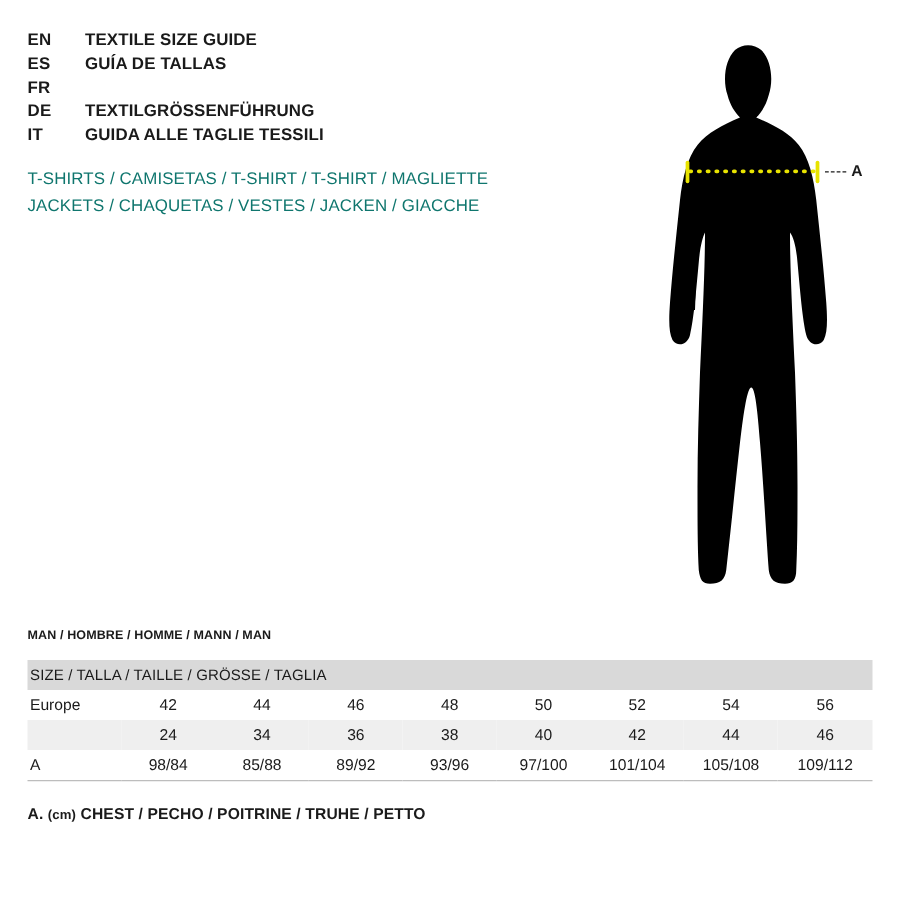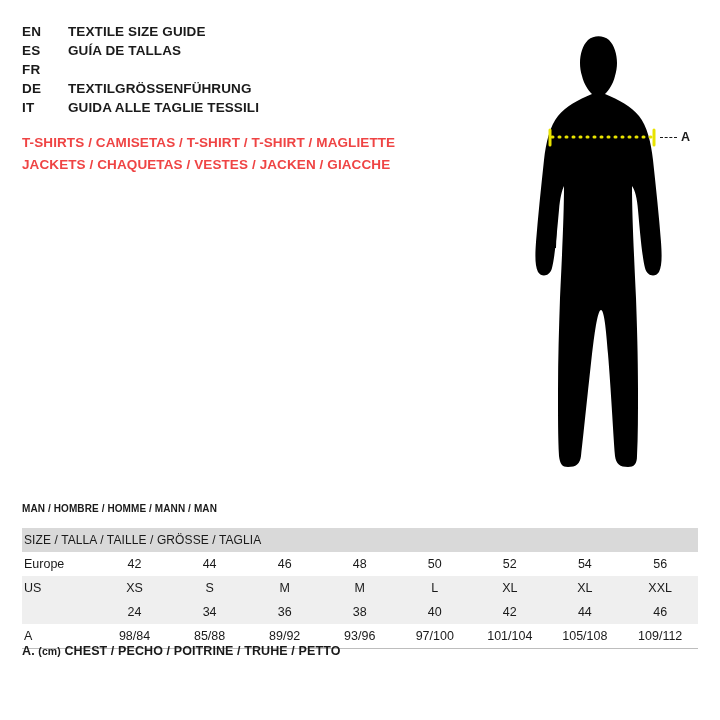--- a/index.html
+++ b/index.html
@@ -46,24 +46,24 @@
 
   
   .cat-block {
     position: absolute;
     left: 22px;
     top: 132px;
     width: 470px;
   }
   .cat-line {
     font-size: 13.5px;
-    font-weight: bold;
+    font-weight: normal;
     letter-spacing: 0.1px;
     line-height: 22px;
-    color: #ef4444;
+    color: #0f766e;
     text-transform: uppercase;
   }
 
   
   .figure {
     position: absolute;
     left: 500px;
     top: 18px;
     width: 200px;
     height: 465px;
@@ -244,31 +244,20 @@
         <td>42</td>
         <td>44</td>
         <td>46</td>
         <td>48</td>
         <td>50</td>
         <td>52</td>
         <td>54</td>
         <td>56</td>
       </tr>
       <tr class="row-alt">
-        <td class="label">US</td>
-        <td>XS</td>
-        <td>S</td>
-        <td>M</td>
-        <td>M</td>
-        <td>L</td>
-        <td>XL</td>
-        <td>XL</td>
-        <td>XXL</td>
-      </tr>
-      <tr class="row-alt">
         <td class="label"></td>
         <td>24</td>
         <td>34</td>
         <td>36</td>
         <td>38</td>
         <td>40</td>
         <td>42</td>
         <td>44</td>
         <td>46</td>
       </tr>

